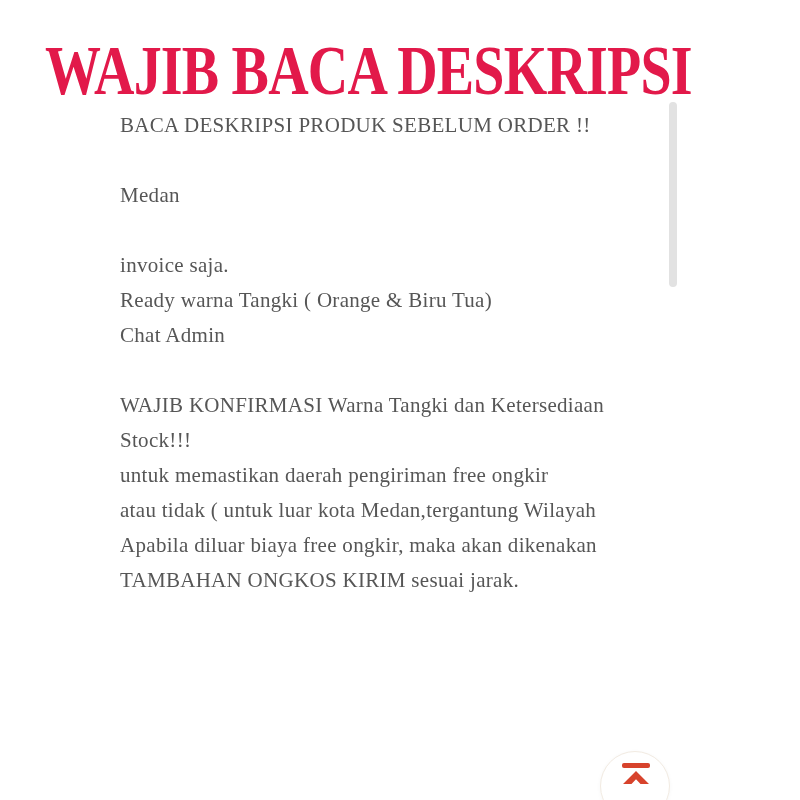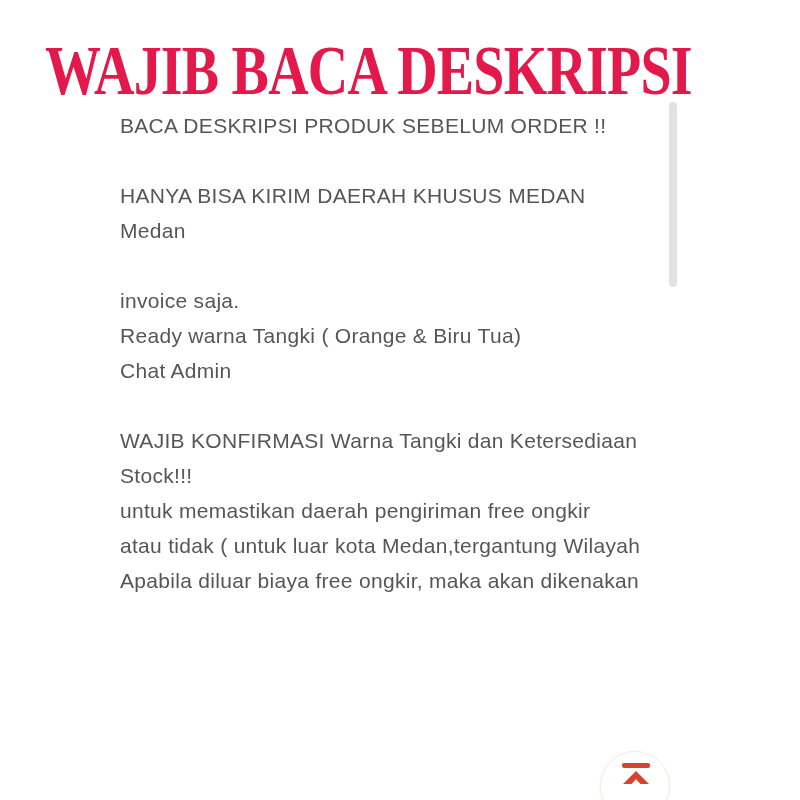--- a/index.html
+++ b/index.html
@@ -34,21 +34,21 @@
   }
   .body-text {
     position: absolute;
     left: 120px;
     top: 108px;
     width: 555px;
     color: var(--body-color);
     font-size: 21px;
     letter-spacing: 0.3px;
   }
-  .para { margin-bottom: 35px; }
+  .para { margin-bottom: 35px; font-family: Liberation Serif, serif; }
   .para:last-child { margin-bottom: 11px; }
   .line {
     height: 35px;
     line-height: 35px;
     white-space: nowrap;
   }
   .scrollbar-thumb {
     position: absolute;
     left: 669px;
     top: 102px;
@@ -81,34 +81,34 @@
 </head>
 <body>
 
 <h1 class="title">WAJIB BACA DESKRIPSI</h1>
 
 <div class="body-text">
   <div class="para">
     <div class="line">BACA DESKRIPSI PRODUK SEBELUM ORDER !!</div>
   </div>
   <div class="para">
-    <div class="line">HANYA BISA KIRIM DAERAH KHUSUS MEDAN</div>
     <div class="line">Medan</div>
   </div>
   <div class="para">
     <div class="line">invoice saja.</div>
     <div class="line">Ready warna Tangki ( Orange &amp; Biru Tua)</div>
     <div class="line">Chat Admin</div>
   </div>
   <div class="para">
     <div class="line">WAJIB KONFIRMASI Warna Tangki dan Ketersediaan</div>
     <div class="line">Stock!!!</div>
     <div class="line">untuk memastikan daerah pengiriman free ongkir</div>
     <div class="line">atau tidak ( untuk luar kota Medan,tergantung Wilayah</div>
     <div class="line">Apabila diluar biaya free ongkir, maka akan dikenakan</div>
+    <div class="line">TAMBAHAN ONGKOS KIRIM sesuai jarak.</div>
   </div>
 </div>
 
 <div class="scrollbar-thumb"></div>
 
 <button class="back-to-top" type="button">
   <svg width="32" height="28" viewBox="0 0 32 28" aria-hidden="true">
     <rect x="2" y="1" width="28" height="5" rx="2" fill="currentColor"></rect>
     <path d="M16 9 L29 22 L20.5 22 L16 17.2 L11.5 22 L3 22 Z" fill="currentColor"></path>
   </svg>

